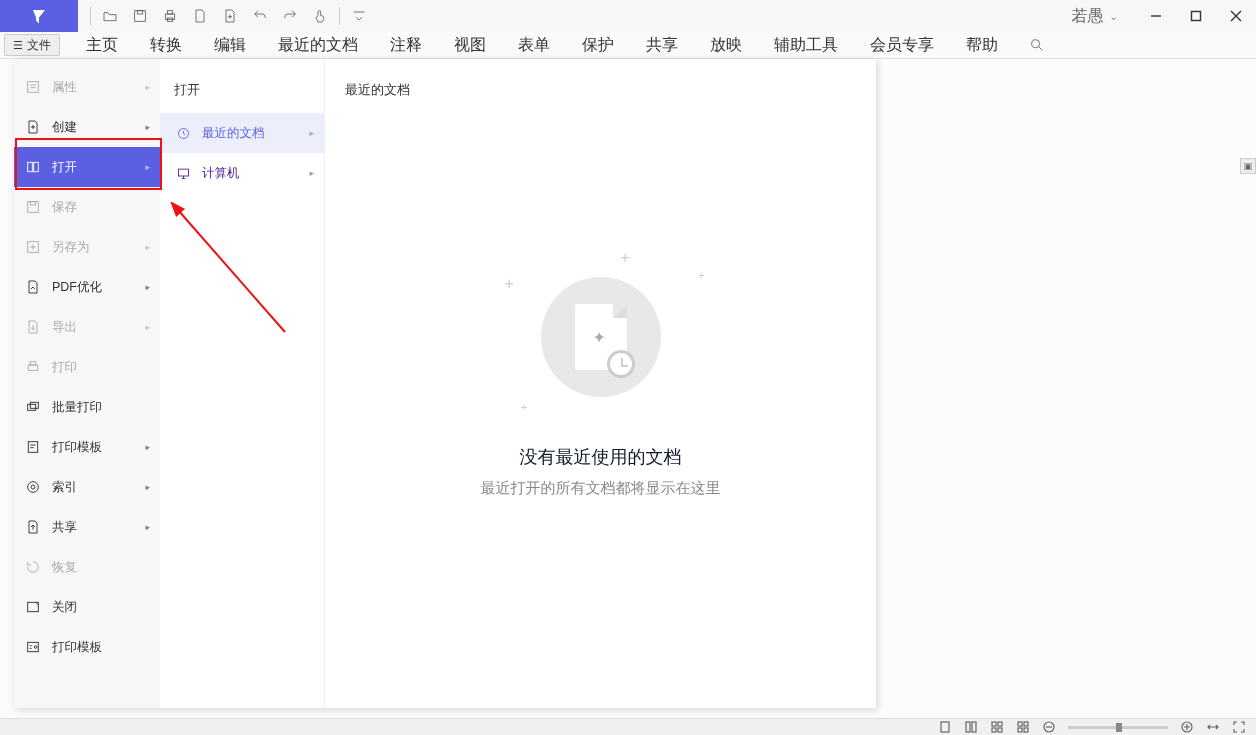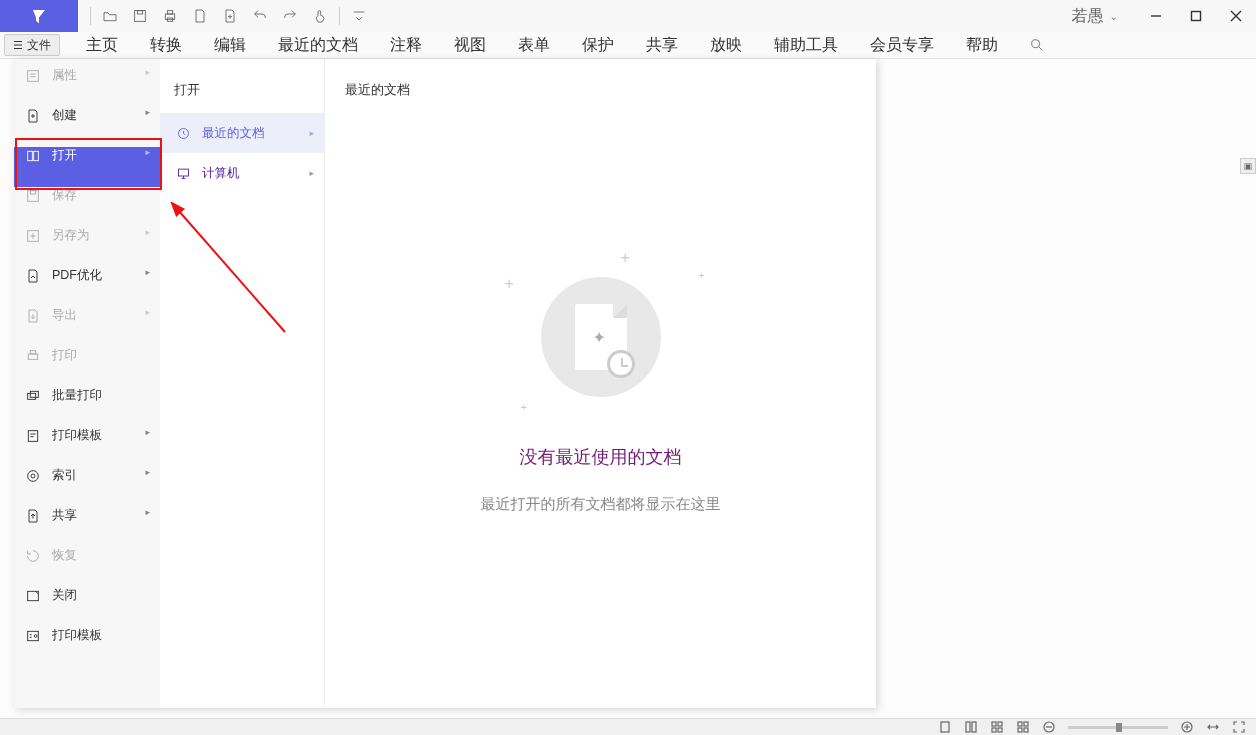--- a/index.html
+++ b/index.html
@@ -20,21 +20,21 @@
   .ribbon { height:27px; background:#fafafa; border-bottom:1px solid #e0e0e0; display:flex; align-items:center; padding-left:4px; position:relative; }
   .file-tab { height:22px; background:#eee; border:1px solid #ccc; border-radius:2px; padding:0 8px; display:flex; align-items:center; font-size:12px; color:#333; margin-right:10px; }
   .file-tab .ham { margin-right:4px; font-size:11px; }
   .rtab { font-size:16px; color:#333; padding:0 16px; height:27px; display:flex; align-items:center; cursor:default; }
   .search-ic { margin-left:8px; }
   .content-bg { position:absolute; top:59px; left:0; right:0; bottom:17px; background:#fcfcfc; }
   .drop-shadow { position:absolute; left:14px; top:59px; width:862px; height:649px; background:#fff; box-shadow:2px 2px 8px rgba(0,0,0,0.15); display:flex; }
   .red-box { position:absolute; left:15px; top:138px; width:147px; height:52px; border:2px solid #e11; pointer-events:none; z-index:50; }
   .arrow { position:absolute; left:170px; top:202px; z-index:49; pointer-events:none; }
   .file-sidebar { width:146px; background:#f7f7f7; padding-top:8px; }
-  .fsb-item { height:40px; display:flex; padding:0 10px; font-size:12.5px; color:#333; position:relative; }
+  .fsb-item { height:40px; display:flex; align-items:center; padding:0 10px; font-size:12.5px; color:#333; position:relative; }
   .fsb-item.disabled { color:#aaa; }
   .fsb-item.active { background:#5b5fe1; color:#fff; }
   .fsb-item .ic { width:18px; height:18px; margin-right:10px; display:flex; align-items:center; justify-content:center; }
   .fsb-item .ic svg { width:16px; height:16px; stroke:currentColor; fill:none; stroke-width:1.4; }
   .fsb-item .ar { position:absolute; right:10px; font-size:9px; color:inherit; opacity:.6; }
   .open-panel { width:165px; background:#fff; border-right:1px solid #eee; padding-top:12px; }
   .open-title { font-size:13px; color:#333; padding:10px 14px 14px; }
   .op-item { height:40px; display:flex; align-items:center; padding:0 14px; font-size:12.5px; color:#4c1d95; position:relative; }
   .op-item.active { background:#eceefa; color:#5b5fe1; }
   .op-item .ic { width:18px; margin-right:10px; display:flex; align-items:center; justify-content:center; }
@@ -45,21 +45,21 @@
   .empty-wrap { display:flex; flex-direction:column; align-items:center; margin-top:150px; }
   .empty-ill { width:200px; height:170px; position:relative; margin-bottom:26px; }
   .star { position:absolute; font-size:16px; color:#ccc; }
   .empty-circle { width:120px; height:120px; background:#e8e8e8; border-radius:50%; position:absolute; left:40px; top:28px; display:flex; align-items:center; justify-content:center; }
   .empty-doc { width:52px; height:66px; background:#fff; border-radius:2px; position:relative; }
   .empty-doc::before { content:""; position:absolute; right:0; top:0; width:14px; height:14px; background:linear-gradient(135deg,#e8e8e8 50%,#ddd 50%); }
   .fx { position:absolute; left:18px; top:24px; font-size:16px; color:#aaa; }
   .clk { position:absolute; right:-8px; bottom:-8px; width:28px; height:28px; border:3px solid #ccc; border-radius:50%; background:#fff; }
   .clk::after { content:""; position:absolute; left:11px; top:5px; width:2px; height:9px; background:#ccc; }
   .clk::before { content:""; position:absolute; left:11px; top:12px; width:7px; height:2px; background:#ccc; }
-  .empty-h { font-size:18px; color:#701a75; margin-bottom:26px; }
+  .empty-h { font-size:18px; color:#0f172a; margin-bottom:10px; }
   .empty-s { font-size:15px; color:#888; }
   .statusbar { position:absolute; bottom:0; left:0; right:0; height:17px; background:#f0f0f0; border-top:1px solid #ddd; display:flex; align-items:center; justify-content:flex-end; padding:0 10px; gap:12px; }
   .sb-ic { width:14px; height:14px; display:flex; align-items:center; justify-content:center; }
   .sb-ic svg { width:12px; height:12px; stroke:#666; fill:none; stroke-width:1.2; }
   .zoom-track { width:100px; height:3px; background:#ccc; position:relative; }
   .zoom-thumb { position:absolute; left:48px; top:-3px; width:6px; height:9px; background:#888; }
   .side-strip { position:absolute; right:0; top:158px; width:16px; height:16px; background:#eee; border:1px solid #ccc; font-size:9px; display:flex; align-items:center; justify-content:center; color:#666;}
 </style>
 </head>
 <body>

